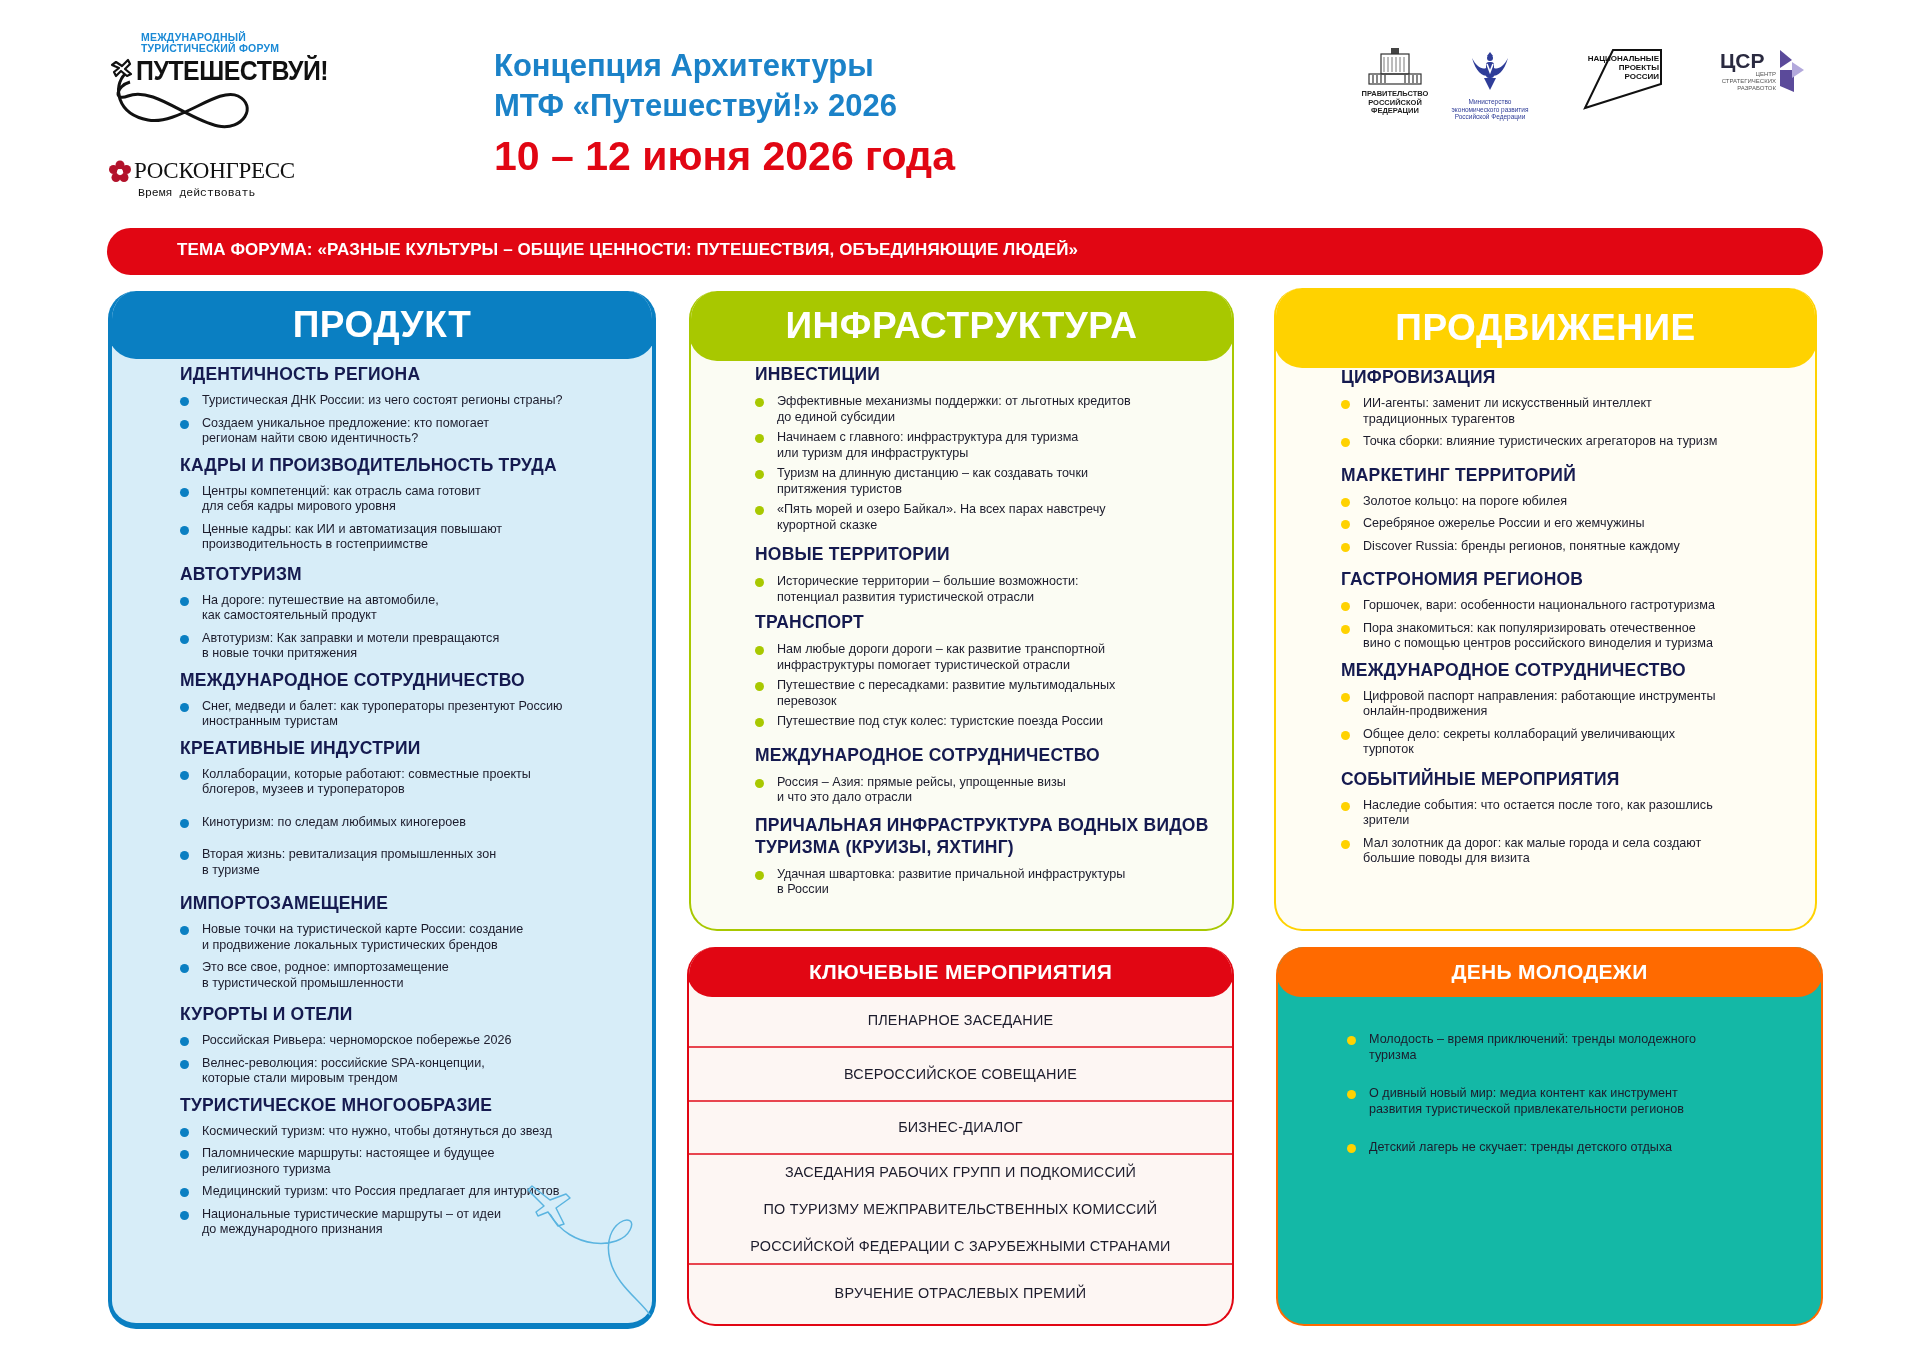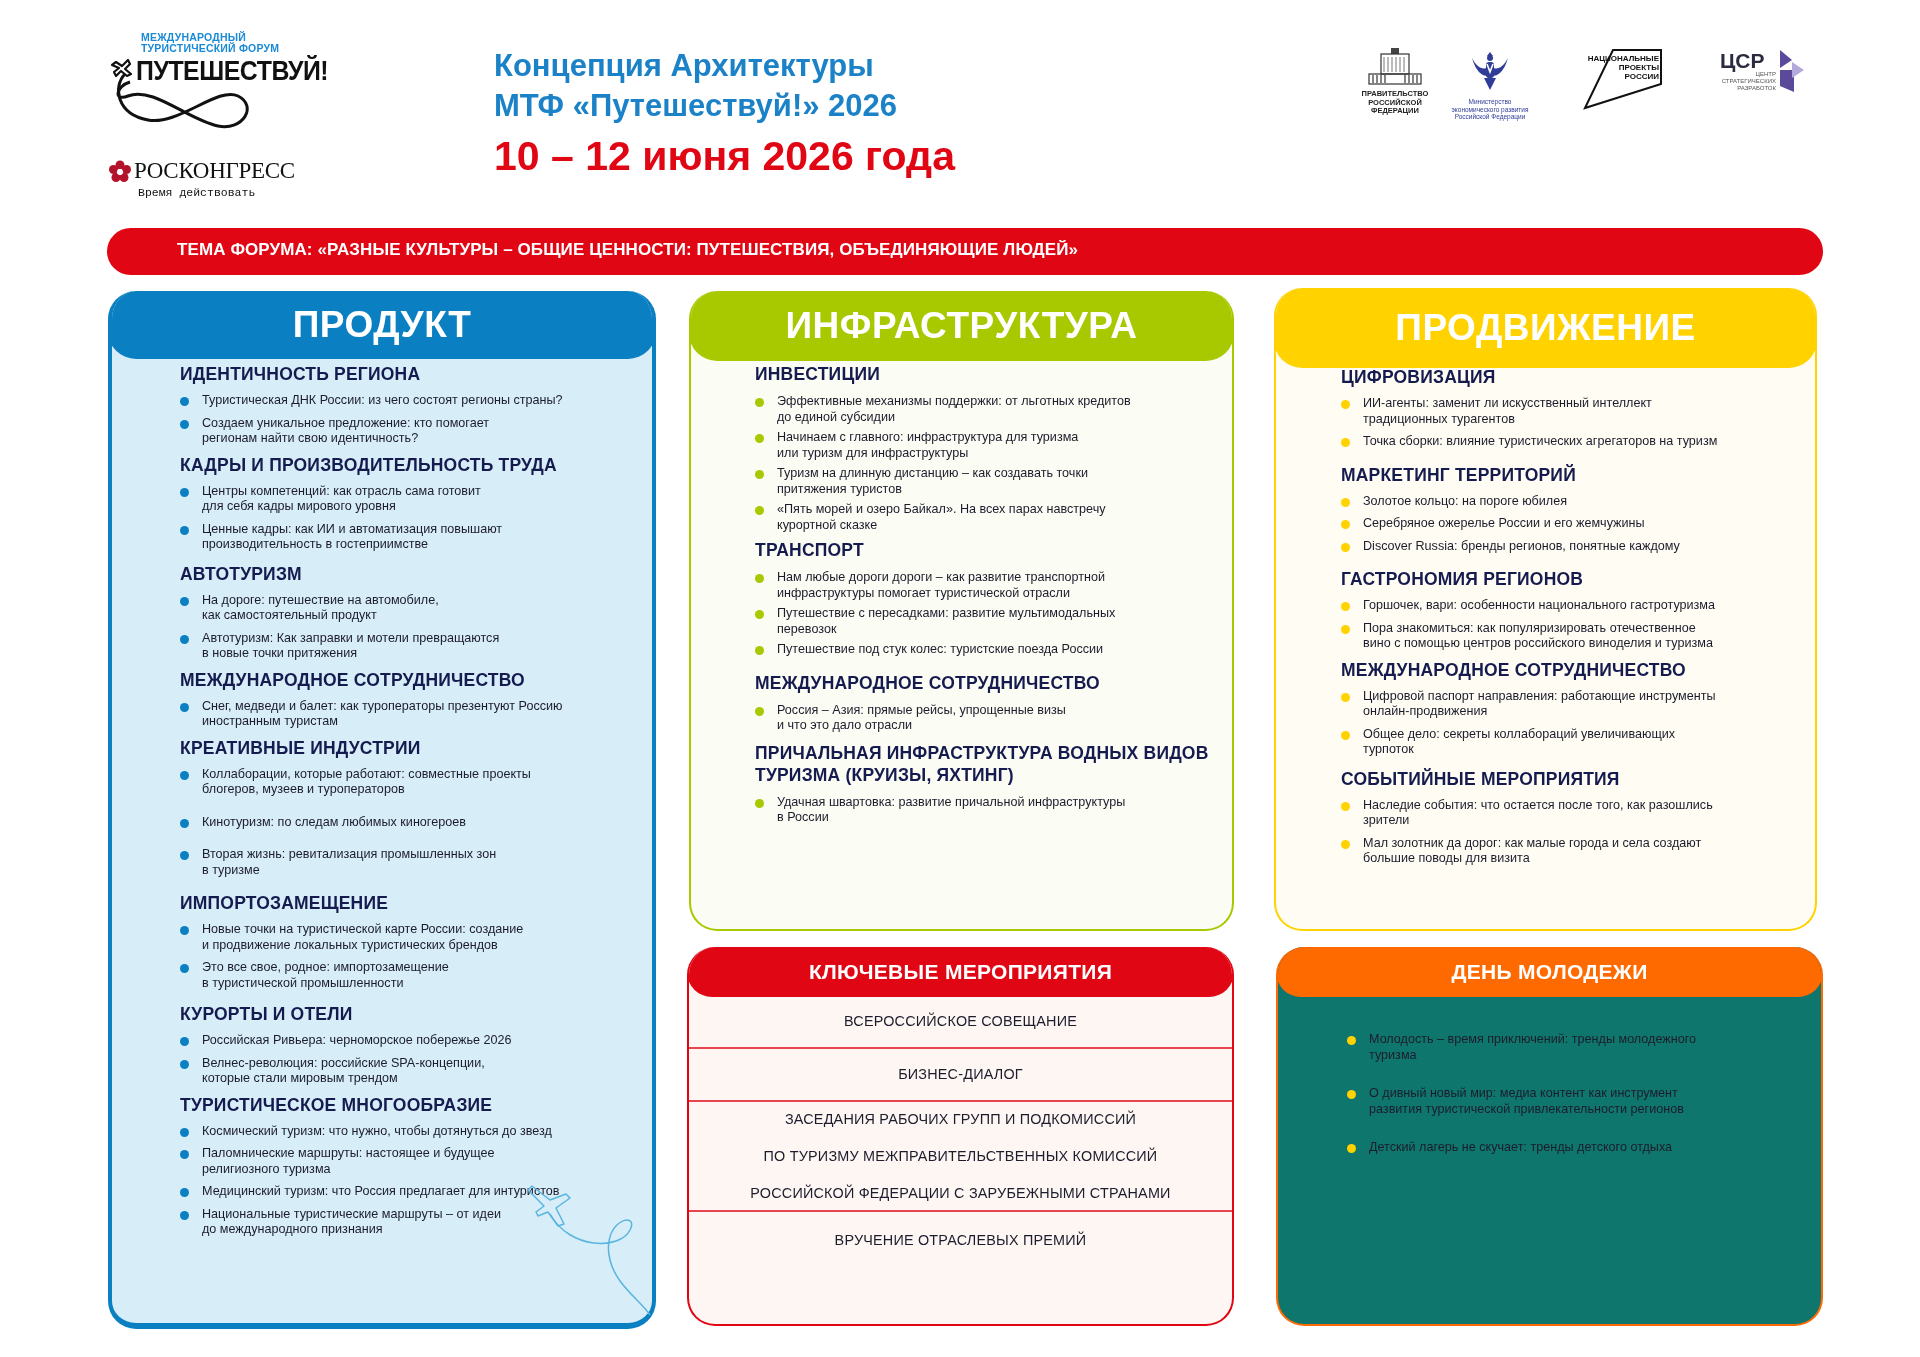--- a/index.html
+++ b/index.html
@@ -48,21 +48,21 @@
   .c-infra .head span { font-size: 37px; letter-spacing: 0.5px; }
 
   .c-promo { left: 1274px; top: 288px; width: 543px; height: 643px; background: #fffdf3; border: 2px solid #ffd200; border-top: none; }
   .c-promo .head { height: 80px; background: #ffd200; left: -2px; right: -2px; }
   .c-promo .head span { font-size: 37px; letter-spacing: 0.5px; }
 
   .c-events { left: 687px; top: 947px; width: 547px; height: 379px; background: #fdf6f3; border: 2px solid #e10613; border-top: none; }
   .c-events .head { height: 50px; background: #e10613; left: -2px; right: -2px; }
   .c-events .head span { font-size: 21px; letter-spacing: 0.3px; }
 
-  .c-youth { left: 1276px; top: 947px; width: 547px; height: 379px; background: #0f766e; border: 2px solid #ff6a00; border-top: none; }
+  .c-youth { left: 1276px; top: 947px; width: 547px; height: 379px; background: #14b8a6; border: 2px solid #ff6a00; border-top: none; }
   .c-youth .head { height: 50px; background: #ff6a00; left: -2px; right: -2px; }
   .c-youth .head span { font-size: 21px; letter-spacing: 0.3px; }
 
   
   .content { position: absolute; left: 0; right: 0; }
   .sec { margin-bottom: 0; }
   .sec-title { font-family: "Liberation Sans", sans-serif; font-weight: 700; font-size: 17.5px; line-height: 22px; color: #151a4f; letter-spacing: 0.2px; }
   .items { list-style: none; }
   .item { position: relative; padding-left: 22px; font-family: "Liberation Sans", sans-serif; font-size: 12.6px; line-height: 15.5px; color: #1c1c2c; }
   .item .dot { position: absolute; left: 0; top: 4px; width: 9px; height: 9px; border-radius: 50%; }
@@ -358,20 +358,30 @@
             <div>Туризм на длинную дистанцию – как создавать точки</div>
             <div>притяжения туристов</div>
           </li>
           <li class="item" style="margin-bottom: 5px;">
             <span class="dot"></span>
             <div>«Пять морей и озеро Байкал». На всех парах навстречу</div>
             <div>курортной сказке</div>
           </li>
         </ul>
       </div>
+      <div class="sec" style="margin-top: 10px;">
+        <div class="sec-title">НОВЫЕ ТЕРРИТОРИИ</div>
+        <ul class="items" style="margin-top: 9px;">
+          <li class="item" style="margin-bottom: 5px;">
+            <span class="dot"></span>
+            <div>Исторические территории – большие возможности:</div>
+            <div>потенциал развития туристической отрасли</div>
+          </li>
+        </ul>
+      </div>
       <div class="sec" style="margin-top: 6px;">
         <div class="sec-title">ТРАНСПОРТ</div>
         <ul class="items" style="margin-top: 9px;">
           <li class="item" style="margin-bottom: 5px;">
             <span class="dot"></span>
             <div>Нам любые дороги дороги – как развитие транспортной</div>
             <div>инфраструктуры помогает туристической отрасли</div>
           </li>
           <li class="item" style="margin-bottom: 5px;">
             <span class="dot"></span>
@@ -488,20 +498,23 @@
         </ul>
       </div>
     </div>
 </div>
 
 <div class="card c-events">
   <div class="head">
       <span>КЛЮЧЕВЫЕ МЕРОПРИЯТИЯ</span>
     </div>
   <div class="ev-list" id="events-list">
+      <div class="ev-row" style="height: 53px;">
+        <span>ПЛЕНАРНОЕ ЗАСЕДАНИЕ</span>
+      </div>
       <div class="ev-row" style="height: 54px;">
         <span>ВСЕРОССИЙСКОЕ СОВЕЩАНИЕ</span>
       </div>
       <div class="ev-row" style="height: 53px;">
         <span>БИЗНЕС-ДИАЛОГ</span>
       </div>
       <div class="ev-row" style="height: 110px;">
         <span>ЗАСЕДАНИЯ РАБОЧИХ ГРУПП И ПОДКОМИССИЙ</span>
         <span>ПО ТУРИЗМУ МЕЖПРАВИТЕЛЬСТВЕННЫХ КОМИССИЙ</span>
         <span>РОССИЙСКОЙ ФЕДЕРАЦИИ С ЗАРУБЕЖНЫМИ СТРАНАМИ</span>

